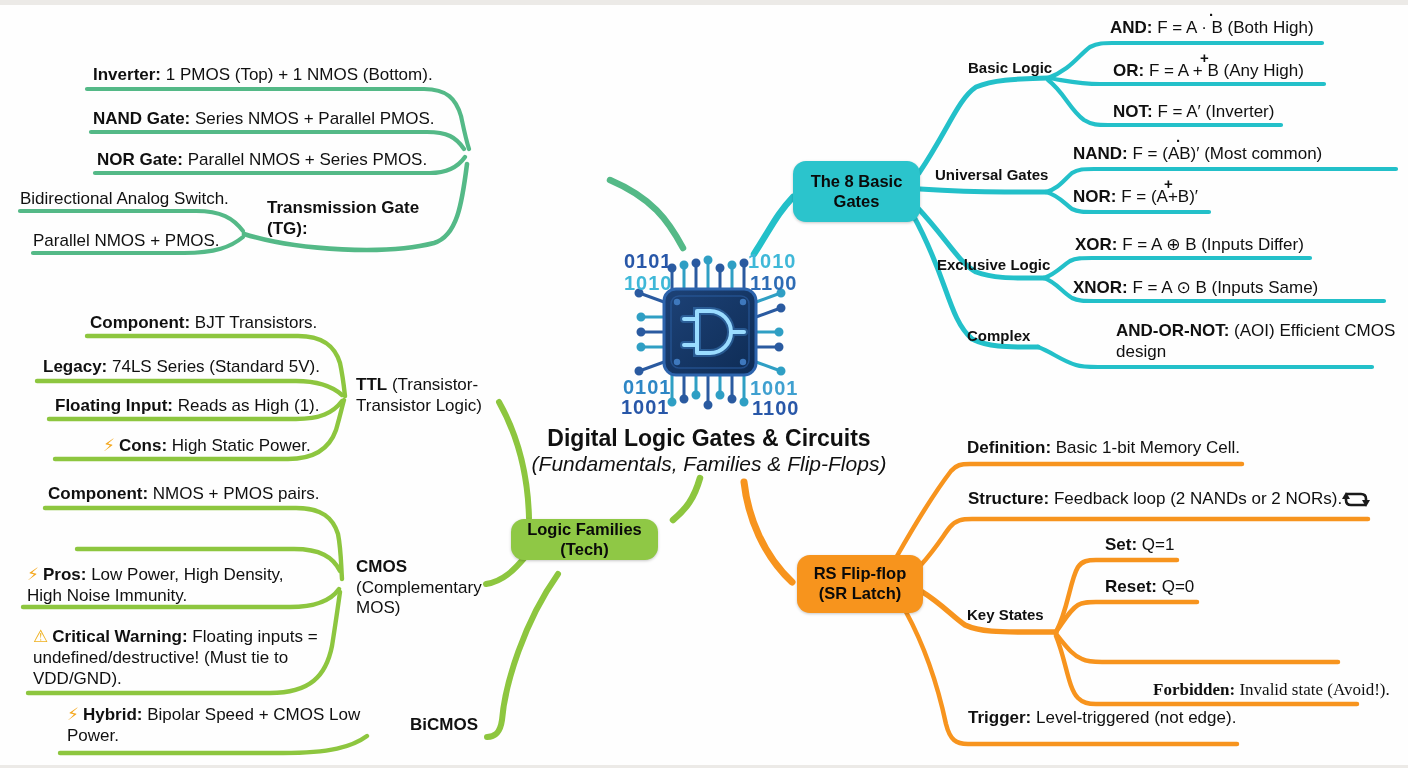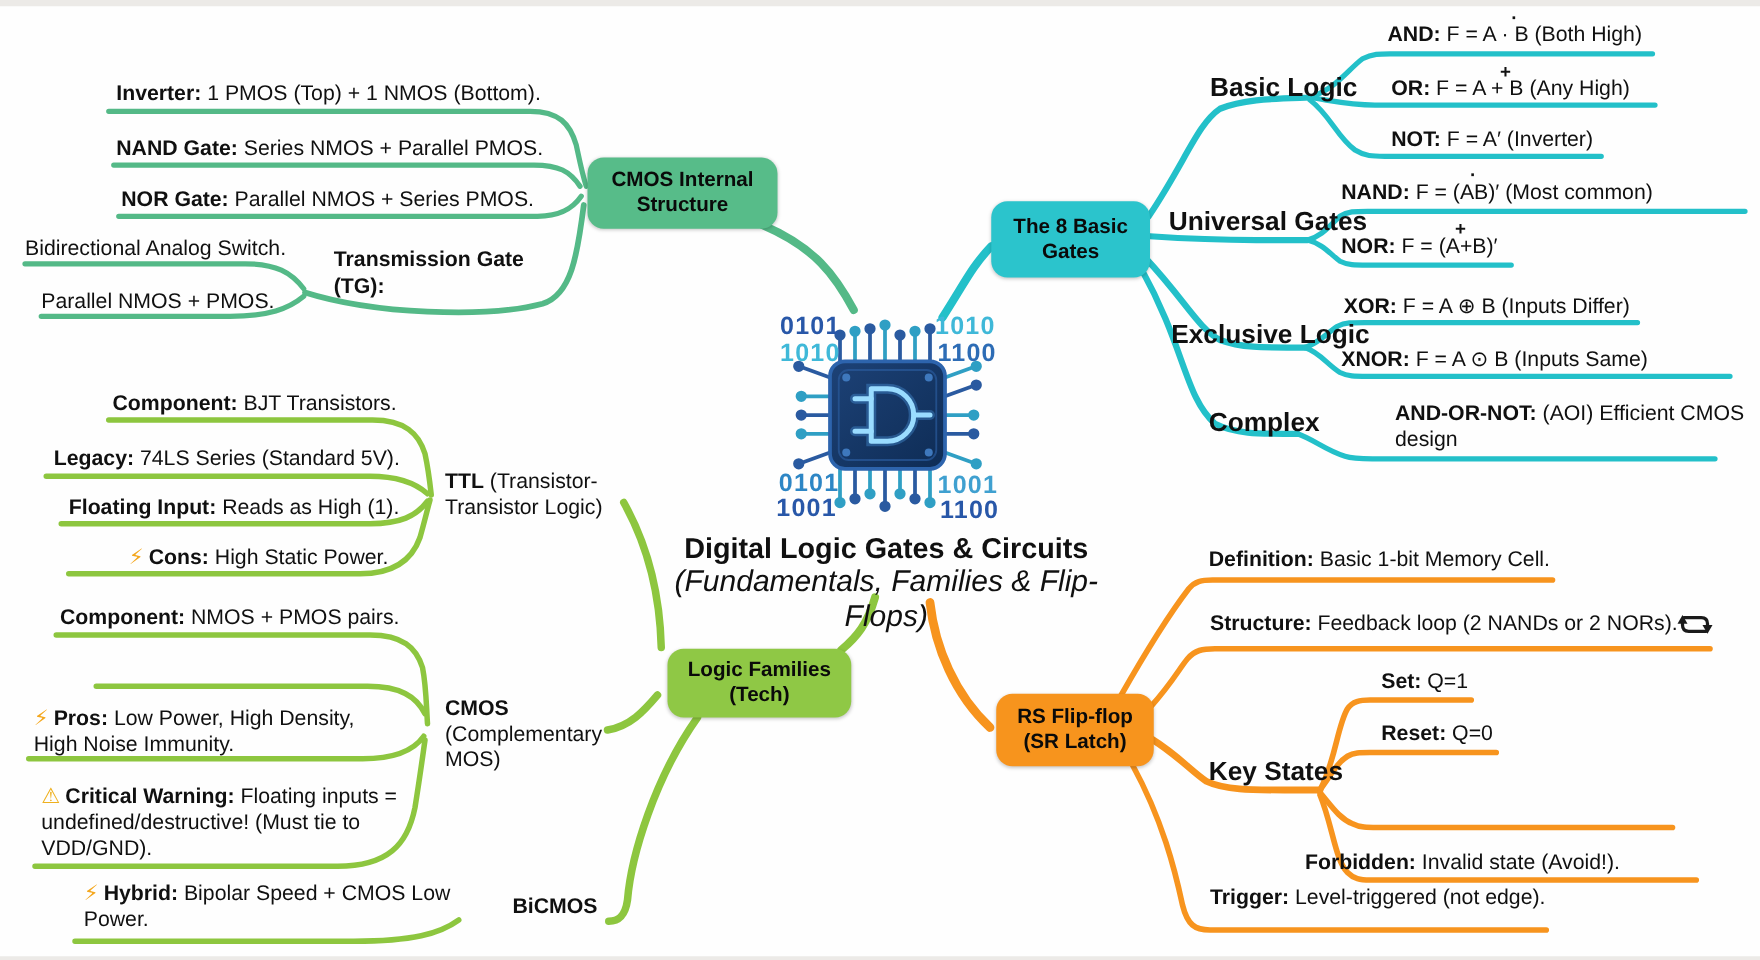--- a/index.html
+++ b/index.html
@@ -3,33 +3,33 @@
 <meta charset="utf-8">
 <style>
   html,body{margin:0;padding:0;background:#fff;}
   #canvas{position:relative;width:1408px;height:768px;background:#fefefe;overflow:hidden;
           font-family:"Liberation Sans","DejaVu Sans",sans-serif;color:#101010;}
   .strip{position:absolute;left:0;width:1408px;background:#eceae7;}
   svg.wires{position:absolute;left:0;top:0;pointer-events:none;}
   .row{position:absolute;font-size:17px;line-height:1.24;white-space:nowrap;}
   .row.wrap{white-space:normal;}
   .row b,.grp,.sub b{font-weight:bold;}
-  .grp{position:absolute;font-size:21px;font-weight:bold;white-space:nowrap;}
+  .grp{position:absolute;font-size:15px;font-weight:bold;white-space:nowrap;}
   .sub{position:absolute;font-size:17px;line-height:1.22;}
   .node{position:absolute;display:flex;align-items:center;justify-content:center;text-align:center;
         font-weight:bold;font-size:16.5px;line-height:1.2;border-radius:13px;color:#0a0a0a;
         box-shadow:0 1px 3px rgba(0,0,0,.22);padding:4px 6px;box-sizing:border-box;}
   .bolt{color:#f4a71d;margin-right:4px;}
   .warn{color:#eeb01e;margin-right:4px;}
   .accent{position:absolute;top:-11px;font-weight:bold;font-size:15px;color:#111;}
   .bin{position:absolute;font-weight:bold;font-size:20px;letter-spacing:1px;}
   .ctitle{position:absolute;left:520px;top:425px;width:378px;text-align:center;
           font-size:23px;font-weight:bold;}
   .csub{position:absolute;left:520px;top:452px;width:378px;text-align:center;
-        font-size:24px;font-style:italic;}
+        font-size:21px;font-style:italic;}
 </style>
 </head>
 <body>
 
 <div id="canvas">
   <div class="strip" style="top:0;height:5px;"></div>
   <div class="strip" style="top:765px;height:3px;"></div>
 
   <svg class="wires" width="1408" height="768" viewBox="0 0 1408 768">
 
@@ -178,23 +178,22 @@
   <div class="bin" style="left:624px;top:272px;color:#3fb8d8;">1010</div>
   <div class="bin" style="left:748px;top:250px;color:#3fb8d8;">1010</div>
   <div class="bin" style="left:750px;top:272px;color:#2d6cb5;">1100</div>
   <div class="bin" style="left:623px;top:376px;color:#2d86c5;">0101</div>
   <div class="bin" style="left:621px;top:396px;color:#2857a8;">1001</div>
   <div class="bin" style="left:750px;top:377px;color:#3fa0d0;">1001</div>
   <div class="bin" style="left:752px;top:397px;color:#2857a8;">1100</div>
   <div class="ctitle">Digital Logic Gates &amp; Circuits</div>
   <div class="csub">(Fundamentals, Families &amp; Flip-Flops)</div>
 
-  <div class="node" style="left:470px;top:126px;width:152px;height:57px;background:#57bc89;">CMOS Internal Structure</div>
   <div class="node" style="left:793px;top:161px;width:127px;height:61px;background:#2bc4cc;">The 8 Basic Gates</div>
-  <div class="node" style="left:534px;top:519px;width:147px;height:55px;background:#8fc845;">Logic Families (Tech)</div>
+  <div class="node" style="left:511px;top:519px;width:147px;height:41px;background:#8fc845;">Logic Families (Tech)</div>
   <div class="node" style="left:797px;top:555px;width:126px;height:58px;background:#f7941d;">RS Flip-flop (SR Latch)</div>
 
   <div class="row" style="left:93px;top:64px;"><b>Inverter:</b><span> 1 PMOS (Top) + 1 NMOS (Bottom).</span></div>
   <div class="row" style="left:93px;top:108px;"><b>NAND Gate:</b><span> Series NMOS + Parallel PMOS.</span></div>
   <div class="row" style="left:97px;top:149px;"><b>NOR Gate:</b><span> Parallel NMOS + Series PMOS.</span></div>
   <div class="sub" style="left:267px;top:198px;width:170px;font-weight:bold;">Transmission Gate (TG):</div>
   <div class="row" style="left:20px;top:188px;"><span>Bidirectional Analog Switch.</span></div>
   <div class="row" style="left:33px;top:230px;"><span>Parallel NMOS + PMOS.</span></div>
 
   <div class="grp" style="left:968px;top:59px;">Basic Logic</div>
@@ -236,16 +235,16 @@
         <path d="M 25,19 H 11 Q 6,19 6,14 V 13"></path>
       </g>
       <polygon points="22,14 30,14 26,21" fill="#1a1a1a"></polygon>
       <polygon points="2,13 10,13 6,6" fill="#1a1a1a"></polygon>
     </svg>
   </div>
 
   <div class="grp" style="left:967px;top:606px;">Key States</div>
   <div class="row" style="left:1105px;top:534px;"><b>Set:</b><span> Q=1</span></div>
   <div class="row" style="left:1105px;top:576px;"><b>Reset:</b><span> Q=0</span></div>
-  <div class="row" style="left:1044px;top:679px;"><b>Forbidden:</b><span> Invalid state (Avoid!).</span></div>
+  <div class="row" style="left:1153px;top:679px;font-family:Liberation Serif, serif;"><b>Forbidden:</b><span> Invalid state (Avoid!).</span></div>
 
   <div class="row" style="left:968px;top:707px;"><b>Trigger:</b><span> Level-triggered (not edge).</span></div>
 </div>
 
 </body></html>

